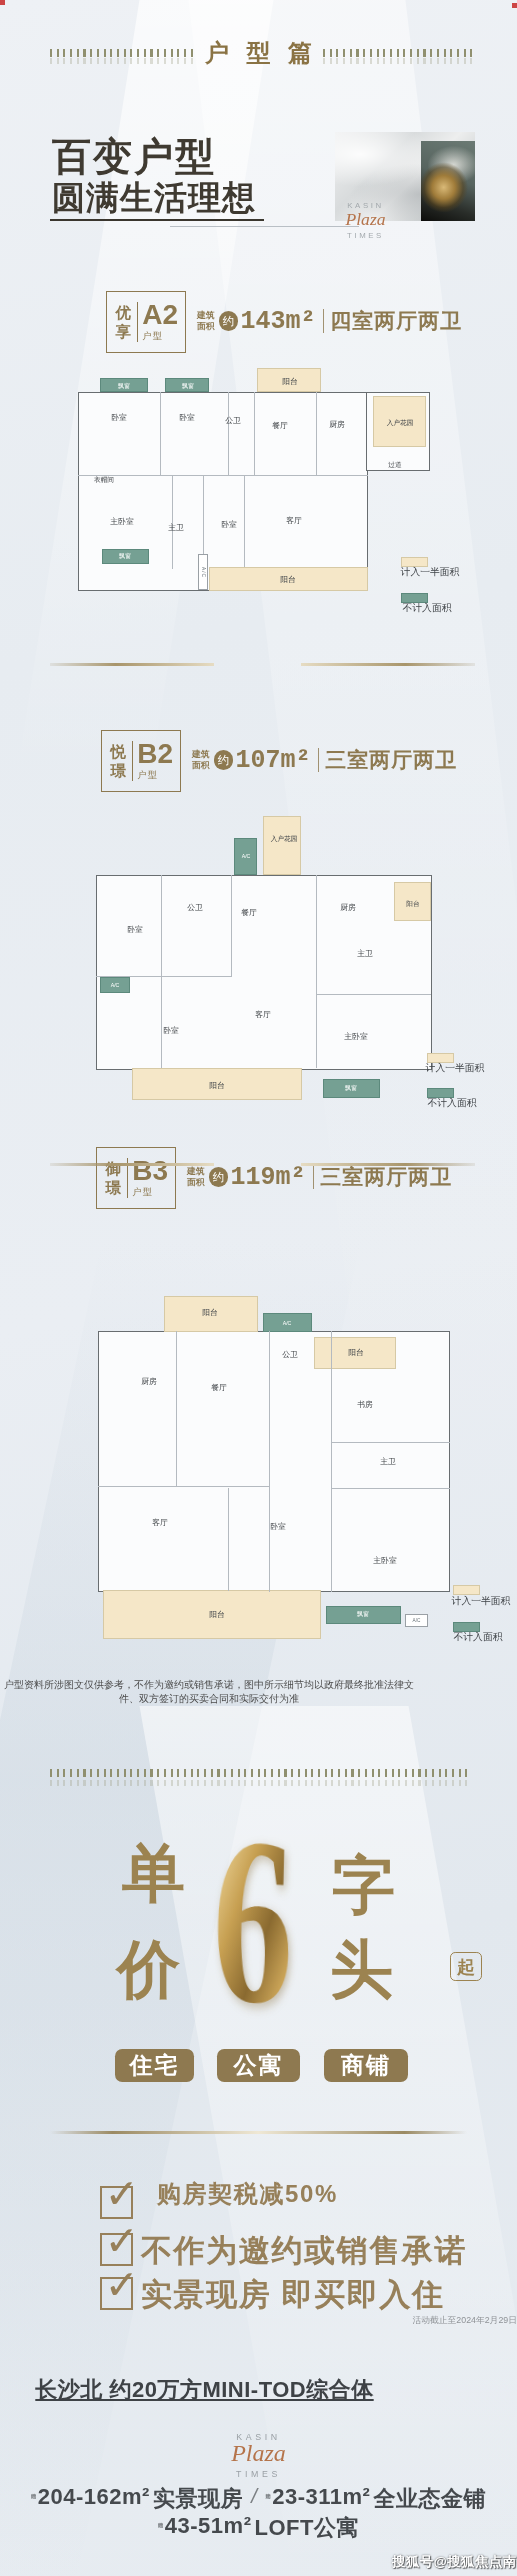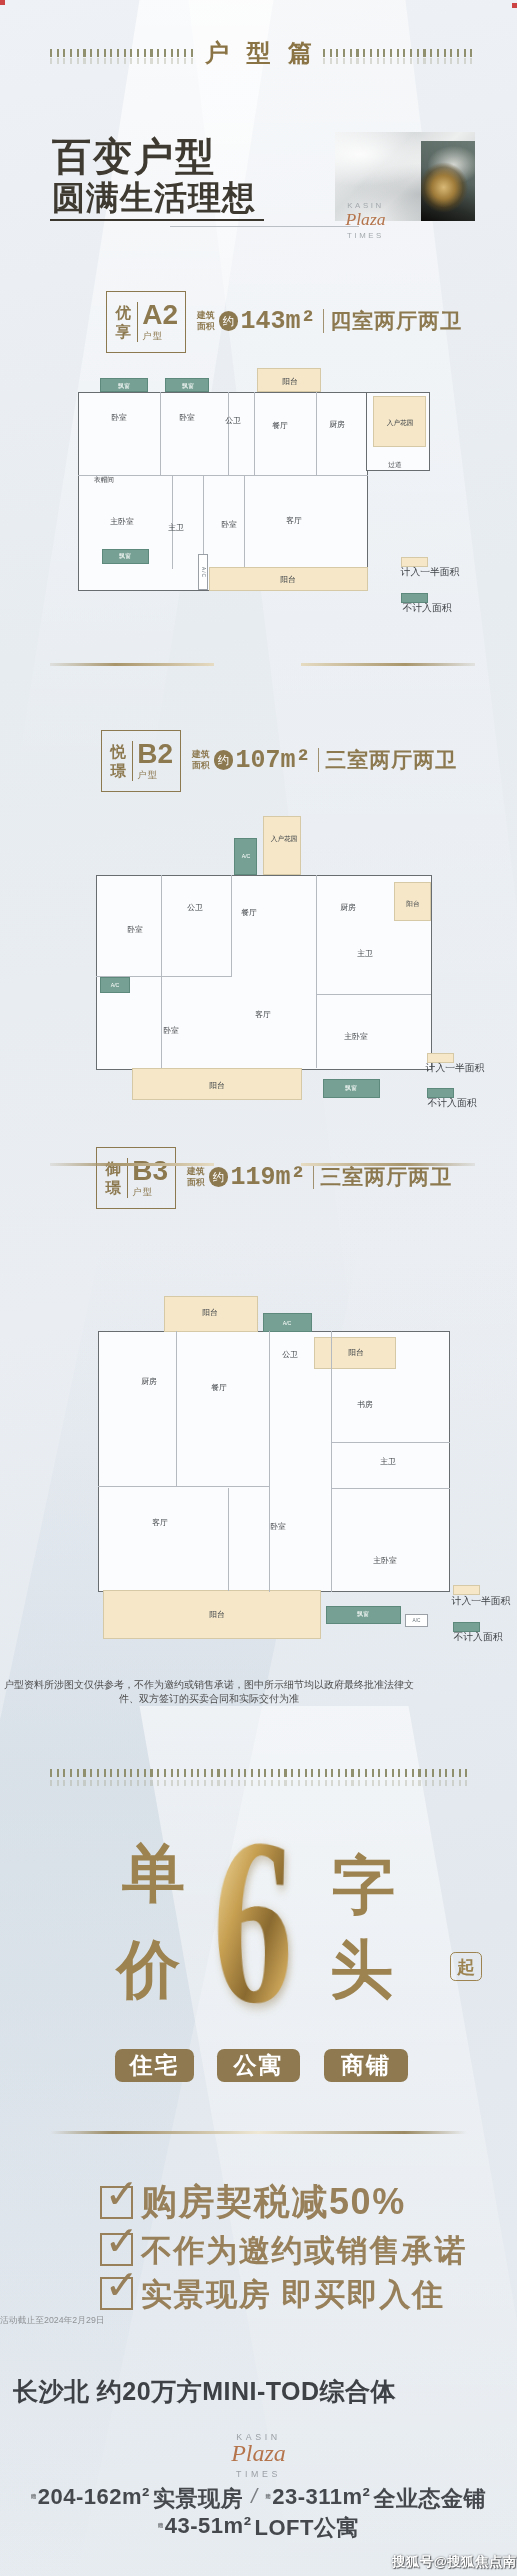--- a/index.html
+++ b/index.html
@@ -87,26 +87,26 @@
   .price-badge{position:absolute;top:2049px;height:33px;background:#8e7950;color:#fff;
     font-size:23px;font-weight:800;border-radius:7.2px;display:flex;align-items:center;
     justify-content:center;letter-spacing:2.1px;}
   #pdivider{left:50px;top:2131px;width:417px;height:2.6px;
     background:linear-gradient(90deg,rgba(150,135,100,0),#9b8a63 15%,#efe8d5 50%,#9b8a63 85%,rgba(150,135,100,0));}
 
   
   .chk{position:absolute;left:100px;width:29px;height:29px;border:2.6px solid #97805a;}
   .chk .check{position:absolute;left:2.6px;top:-14.5px;font-size:41px;line-height:1;color:#97805a;font-weight:bold;}
   .offer-text{position:absolute;left:141px;color:#97805a;font-weight:900;letter-spacing:1.6px;white-space:nowrap;}
-  #offer1{top:2178px;font-size:36px;}
+  #offer1{top:2178px;font-size:24px;margin-left:16px;}
   #offer2{top:2230px;font-size:31px;}
   #offer3{top:2274px;font-size:31px;}
-  #deadline{left:0;top:2315px;width:517px;text-align:left;font-size:8.8px;color:#8f9397;}
-  #tagline{left:0;top:2375px;width:409px;text-align:center;font-size:25px;font-weight:800;
-    color:#3e4246;letter-spacing:0.5px;}
+  #deadline{left:0;top:2315px;width:517px;text-align:right;font-size:8.8px;color:#8f9397;}
+  #tagline{left:0;top:2375px;width:409px;text-align:center;font-size:22px;font-weight:800;
+    color:#3e4246;letter-spacing:0.5px;text-decoration:underline;}
 
   #bottom-logo{left:0;top:2432px;width:517px;}
   #bottom-logo .logo-word{font-size:8.8px;letter-spacing:3.6px;color:#9aa0a5;}
   #bottom-logo .logo-script{font-size:24px;margin:0 -13.4px;position:relative;top:-1.6px;}
 
   
   .stats-row{position:absolute;left:0;width:517px;display:flex;justify-content:center;align-items:flex-start;}
   .bm{writing-mode:vertical-rl;font-size:5.2px;color:#7b7f83;margin:4.7px 1.6px 0 0;line-height:1;}
   .stat-val,.stat-lab{font-size:22px;font-weight:700;color:#45494d;letter-spacing:0.5px;white-space:nowrap;}
   .stat-lab{margin-left:3.1px;}

